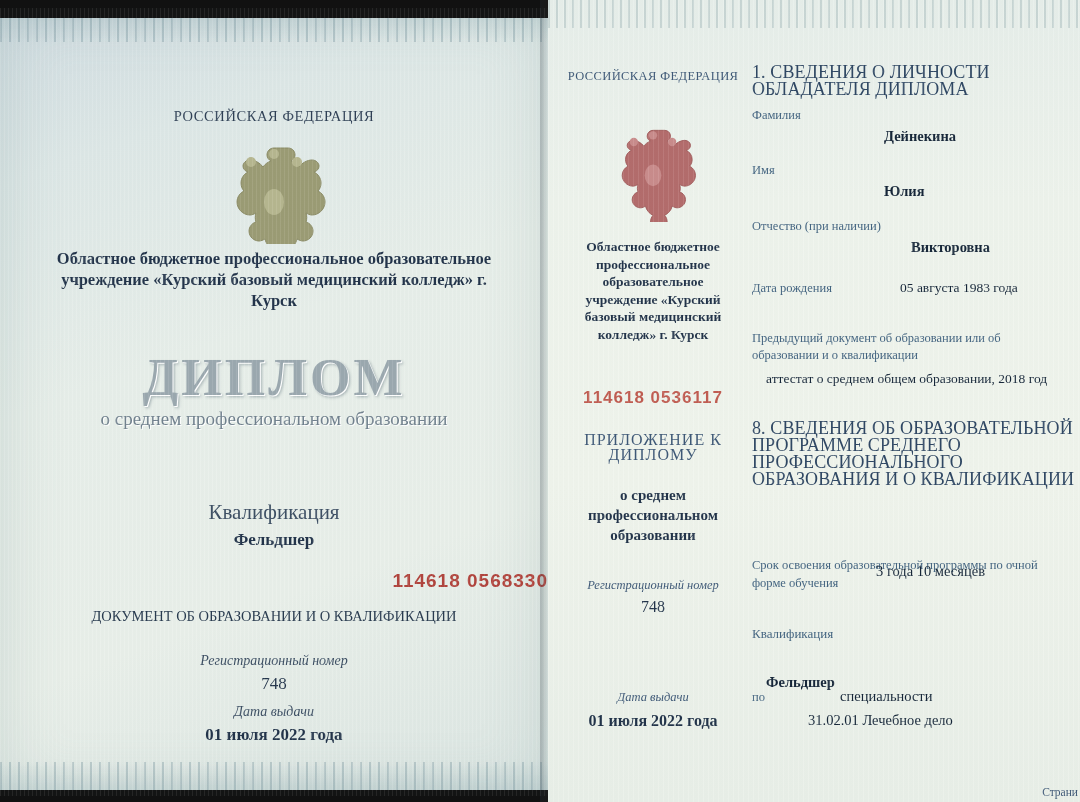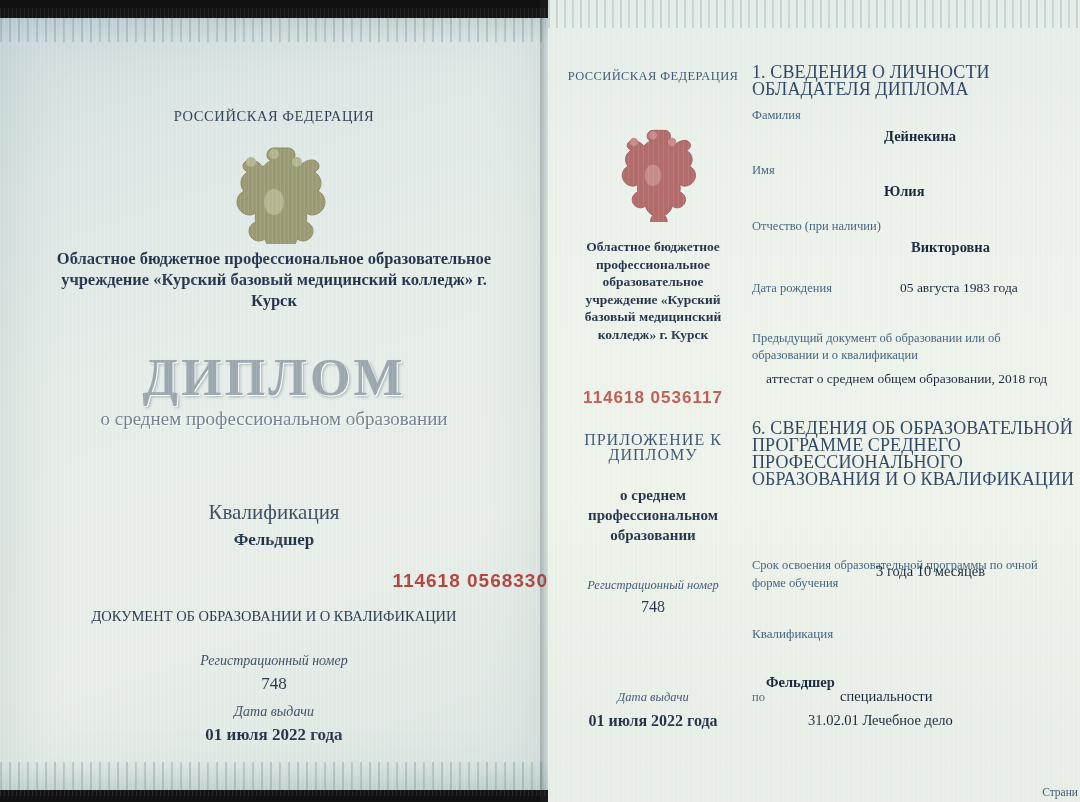--- a/index.html
+++ b/index.html
@@ -414,21 +414,21 @@
 
       <div class="fld-label" style="top:219px; left:4px;">Отчество (при наличии)</div>
       <div class="fld-value" style="top:215px; left:163px;">Викторовна</div>
 
       <div class="fld-label" style="top:281px; left:4px;">Дата рождения</div>
       <div class="fld-value-plain" style="top:280px; left:152px;">05 августа 1983 года</div>
 
       <div class="fld-label" style="top:330px; left:4px; width:300px; line-height:17px;">Предыдущий документ об образовании или об образовании и о квалификации</div>
       <div class="fld-value-plain" style="top:371px; left:18px; width:314px;">аттестат о среднем общем образовании, 2018 год</div>
 
-      <div class="sec-title" style="top:420px; left:4px; width:328px;">6. СВЕДЕНИЯ ОБ ОБРАЗОВАТЕЛЬНОЙ ПРОГРАММЕ СРЕДНЕГО ПРОФЕССИОНАЛЬНОГО ОБРАЗОВАНИЯ И О КВАЛИФИКАЦИИ</div>
+      <div class="sec-title" style="top:420px; left:4px; width:328px;">8. СВЕДЕНИЯ ОБ ОБРАЗОВАТЕЛЬНОЙ ПРОГРАММЕ СРЕДНЕГО ПРОФЕССИОНАЛЬНОГО ОБРАЗОВАНИЯ И О КВАЛИФИКАЦИИ</div>
 
       <div class="fld-label" style="top:556px; left:4px; width:320px; line-height:18px;">Срок освоения образовательной программы по очной форме обучения</div>
       <div class="fld-value-plain" style="top:563px; left:128px; font-size:14.5px;">3 года 10 месяцев</div>
 
       <div class="fld-label" style="top:626px; left:4px; font-size:13px;">Квалификация</div>
       <div class="fld-value" style="top:650px; left:18px;">Фельдшер</div>
 
       <div class="fld-label" style="top:690px; left:4px;text-align:right;">по</div>
       <div class="fld-value-plain" style="top:688px; left:92px; font-size:14.5px;">специальности</div>
       <div class="fld-value-plain" style="top:712px; left:60px; font-size:14.5px;">31.02.01 Лечебное дело</div>

